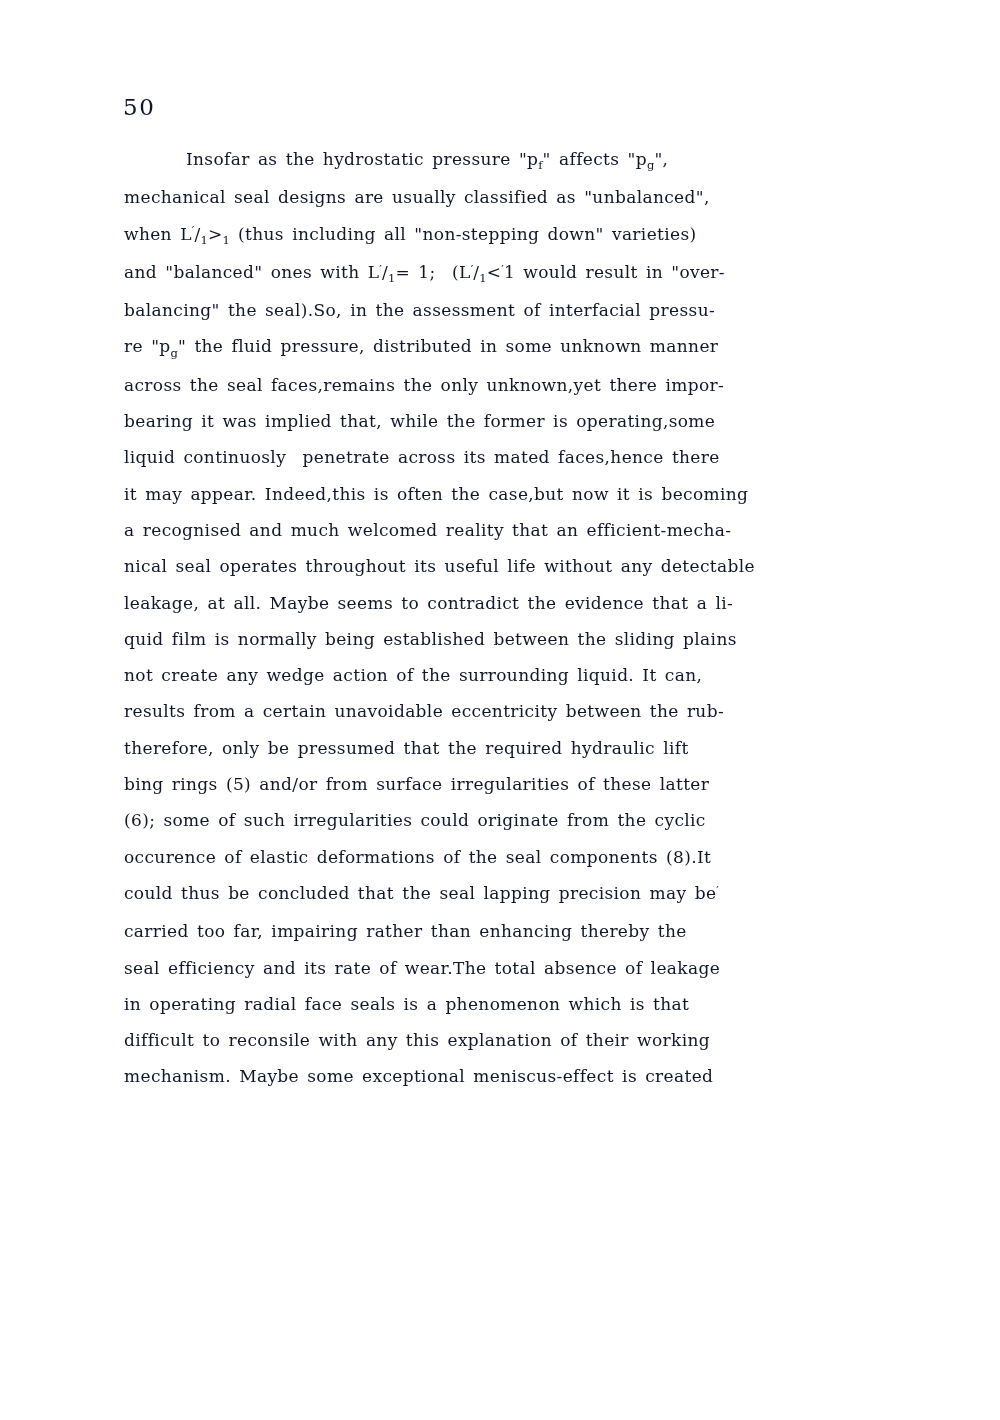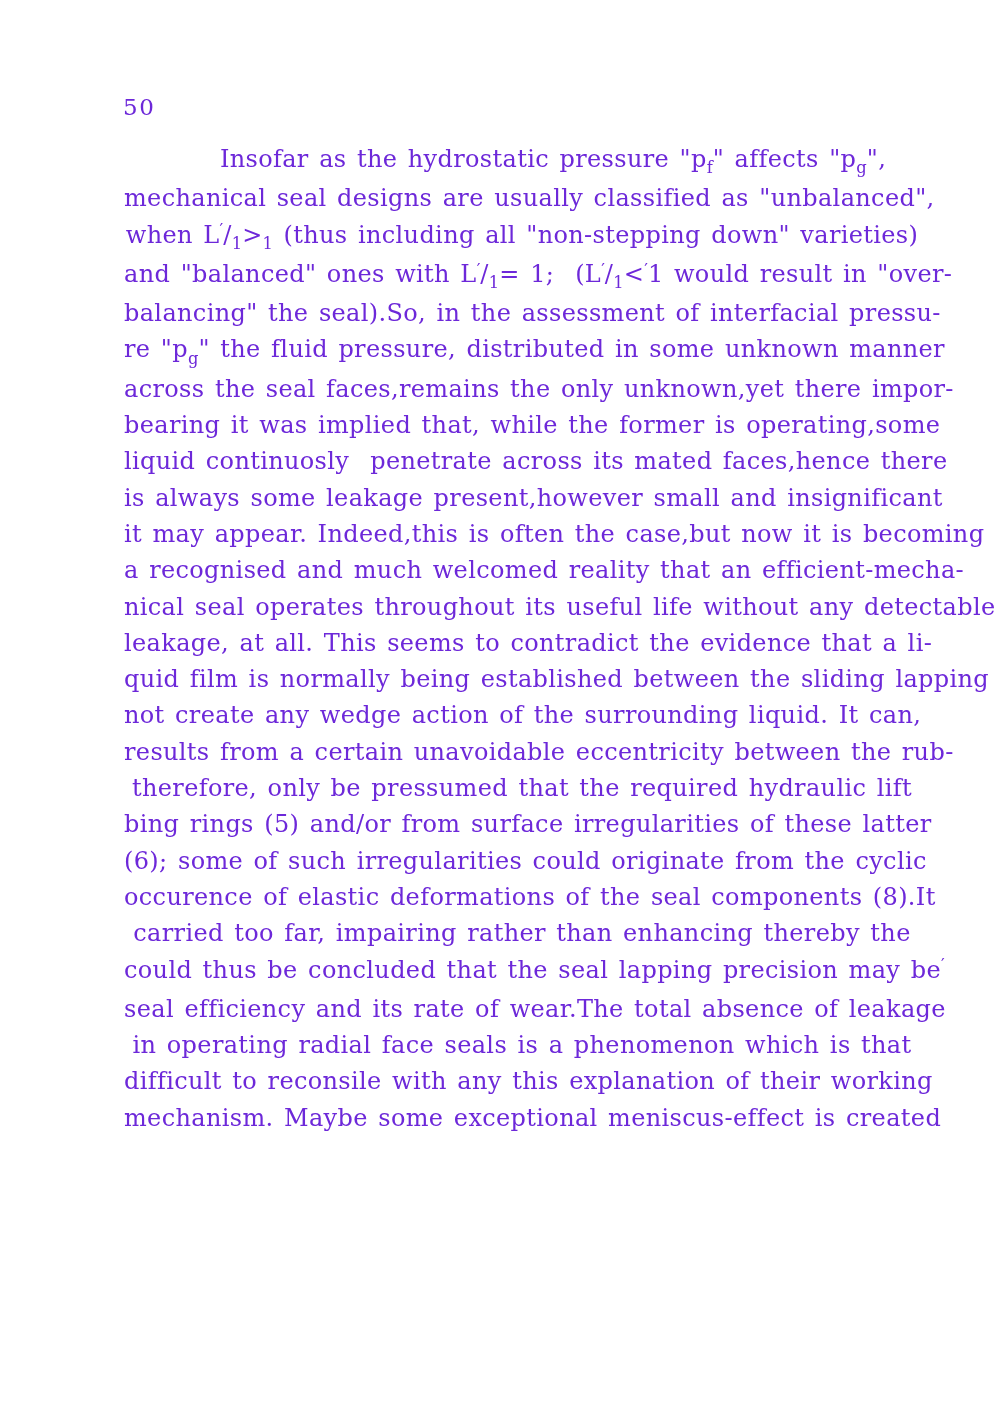--- a/index.html
+++ b/index.html
@@ -27,26 +27,25 @@
     font-size: 23px;
     letter-spacing: 1.5px;
   }
   .page-body {
     position: absolute;
     left: 124px;
     top: 141px;
     width: 796px;
   }
   .line {
-    font-size: 24px;
+    font-size: 17px;
     line-height: 36.3px;
     letter-spacing: 0.35px;
     word-spacing: 2.5px;
     white-space: nowrap;
-    text-align: center;
   }
   .line.indent {
     text-indent: 62px;
   }
   .line sub {
     font-size: 68%;
     vertical-align: baseline;
     position: relative;
     top: 0.38em;
     letter-spacing: 0;
@@ -55,44 +54,43 @@
     font-size: 68%;
     vertical-align: baseline;
     position: relative;
     top: -0.45em;
     letter-spacing: 0;
   }
 </style>
 </head>
 <body>
 
-<div class="page" style="background: rgb(255, 255, 255); color: #6d28d9;">
+<div class="page" style="background: rgb(255, 255, 255); color: #0f172a;">
   <div class="page-number">50</div>
   <div class="page-body">
       <div class="line indent">Insofar as the hydrostatic pressure "p<sub>f</sub>" affects "p<sub>g</sub>",</div>
       <div class="line">mechanical seal designs are usually classified as "unbalanced",</div>
       <div class="line">when L<sup>′</sup>/<sub>1</sub>&gt;<sub>1</sub> (thus including all "non-stepping down" varieties)</div>
       <div class="line">and "balanced" ones with L<sup>′</sup>/<sub>1</sub>= 1;&nbsp; (L<sup>′</sup>/<sub>1</sub>&lt;<sup>′</sup>1 would result in "over-</div>
       <div class="line">balancing" the seal).So, in the assessment of interfacial pressu-</div>
       <div class="line">re "p<sub>g</sub>" the fluid pressure, distributed in some unknown manner</div>
       <div class="line">across the seal faces,remains the only unknown,yet there impor-</div>
       <div class="line">bearing it was implied that, while the former is operating,some</div>
       <div class="line">liquid continuosly&nbsp; penetrate across its mated faces,hence there</div>
-      <div class="line">is always some leakage present,however small and insignificant</div>
       <div class="line">it may appear. Indeed,this is often the case,but now it is becoming</div>
       <div class="line">a recognised and much welcomed reality that an efficient-mecha-</div>
       <div class="line">nical seal operates throughout its useful life without any detectable</div>
-      <div class="line">leakage, at all. This seems to contradict the evidence that a li-</div>
-      <div class="line">quid film is normally being established between the sliding lapping</div>
+      <div class="line">leakage, at all. Maybe seems to contradict the evidence that a li-</div>
+      <div class="line">quid film is normally being established between the sliding plains</div>
       <div class="line">not create any wedge action of the surrounding liquid. It can,</div>
       <div class="line">results from a certain unavoidable eccentricity between the rub-</div>
       <div class="line">therefore, only be pressumed that the required hydraulic lift</div>
       <div class="line">bing rings (5) and/or from surface irregularities of these latter</div>
       <div class="line">(6); some of such irregularities could originate from the cyclic</div>
       <div class="line">occurence of elastic deformations of the seal components (8).It</div>
+      <div class="line">could thus be concluded that the seal lapping precision may be<sup>′</sup></div>
       <div class="line">carried too far, impairing rather than enhancing thereby the</div>
-      <div class="line">could thus be concluded that the seal lapping precision may be<sup>′</sup></div>
       <div class="line">seal efficiency and its rate of wear.The total absence of leakage</div>
       <div class="line">in operating radial face seals is a phenomenon which is that</div>
       <div class="line">difficult to reconsile with any this explanation of their working</div>
       <div class="line">mechanism. Maybe some exceptional meniscus-effect is created</div>
     </div>
 </div>
 
 </body></html>

